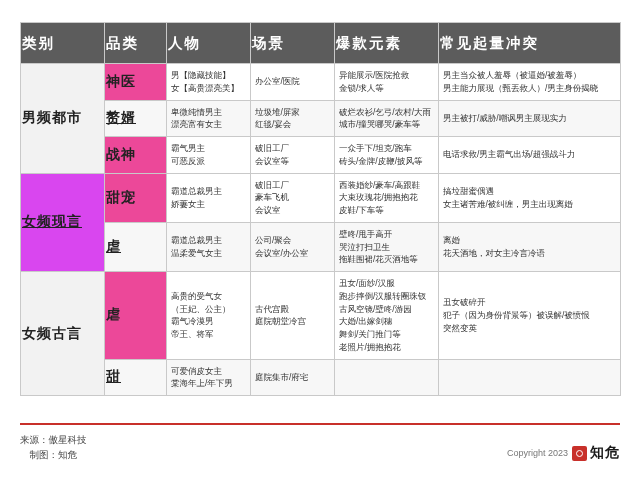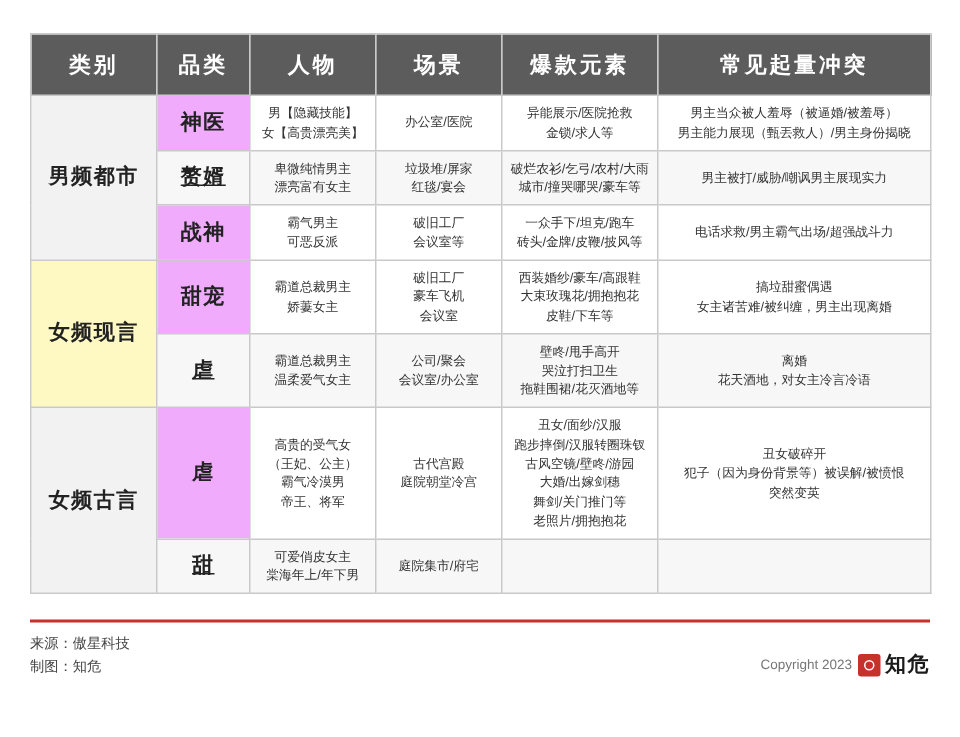--- a/index.html
+++ b/index.html
@@ -21,81 +21,83 @@
     padding: 22px 20px 0 20px;
   }
   table.matrix {
     border-collapse: collapse;
     width: 600px;
     table-layout: fixed;
   }
   table.matrix th, table.matrix td {
     border: 1px solid #c9c9c9;
     vertical-align: middle;
-    text-align: center;
+    text-align: left;
   }
   thead th {
     background: #5c5c5c;
     color: #ffffff;
     font-size: 14.5px;
     font-weight: bold;
     letter-spacing: 2px;
     height: 38px;
     border: 1px solid #5c5c5c;
   }
   td.cat {
     background: #f2f2f2;
     font-size: 14px;
     font-weight: bold;
     letter-spacing: 1px;
     color: #222;
     width: 84px;
   }
   td.kind {
-    background: #f0abfc;
+    background: #ec4899;
     font-size: 14px;
     font-weight: bold;
     letter-spacing: 1px;
     color: #222;
     width: 60px;
   }
   td.cell {
     background: #ffffff;
     font-size: 8.5px;
     line-height: 1.5;
     color: #333;
     padding: 5px 4px;
   }
   td.cell.alt {
     background: #f7f7f7;
   }
   td.cat.alt {
-    background: #fef9c3;
+    background: #d946ef;
+    text-decoration: underline;
   }
   td.kind.alt {
     background: #f7f7f7;
     text-decoration: underline;
   }
   .linewrap > span {
     display: block;
     white-space: nowrap;
   }
   col.c-cat { width: 84px; }
   col.c-kind { width: 62px; }
   col.c-person { width: 84px; }
   col.c-scene { width: 84px; }
   col.c-element { width: 104px; }
   col.c-conflict { width: 182px; }
 
   .footer {
     position: absolute;
     left: 20px;
     right: 20px;
-    bottom: 22px;
+    bottom: 12px;
     height: 56px;
+    text-align: center;
   }
   .footer-rule {
     border-top: 2px solid #c8302a;
     width: 600px;
     margin-bottom: 7px;
   }
   .footer-rows {
     display: flex;
     justify-content: space-between;
     align-items: flex-end;

